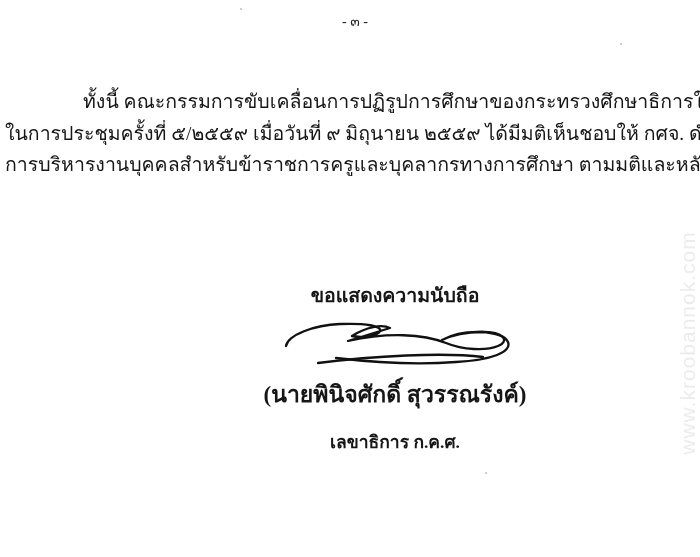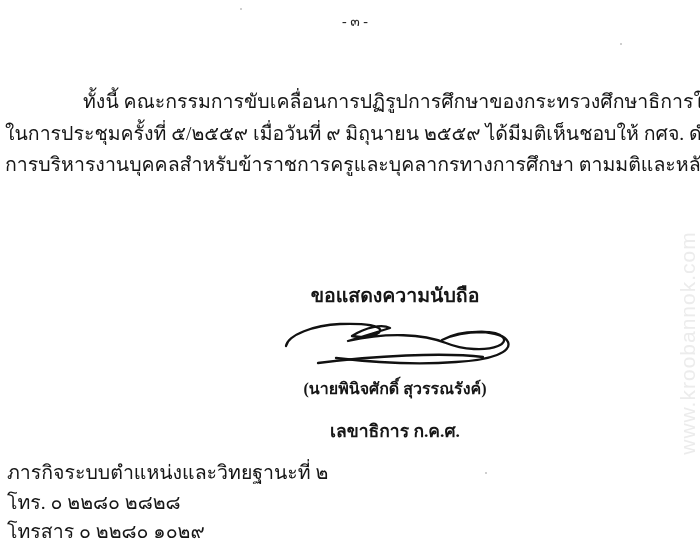--- a/index.html
+++ b/index.html
@@ -55,21 +55,21 @@
     white-space: nowrap;
     font-weight: bold;
   }
   .signature-svg {
     display: block;
     margin: 5px auto 0 auto;
   }
   .signer-name {
     margin-top: 2px;
     font-weight: bold;
-    font-size: 16px;
+    font-size: 23px;
     white-space: nowrap;
   }
   .signer-title {
     margin-top: 16px;
     font-weight: bold;
     font-size: 17.5px;
     white-space: nowrap;
   }
   .footer-block {
     position: absolute;
@@ -115,25 +115,20 @@
 
     <svg class="signature-svg" width="235" height="58" viewBox="0 0 235 58" aria-hidden="true">
       <path d="M 8,30 C 10,19 36,9 62,8 C 88,7 104,10 102,15 C 100,20 84,22 74,20 C 88,11 104,8 112,12 L 70,25 C 110,16 145,18 168,27 C 185,34 208,35 220,30 C 232,25 226,16 204,16 C 186,16 172,20 164,24 C 186,12 224,14 230,26 C 234,36 214,44 178,46 C 140,49 92,46 58,42" fill="none" stroke="#111111" stroke-width="2.3" stroke-linecap="round" stroke-linejoin="round"></path>
       <path d="M 40,47 C 95,40 165,36 205,41" fill="none" stroke="#111111" stroke-width="2.3" stroke-linecap="round"></path>
     </svg>
 
     <div class="signer-name">(นายพินิจศักดิ์  สุวรรณรังค์)</div>
     <div class="signer-title">เลขาธิการ ก.ค.ศ.</div>
   </div>
 
-  <div class="footer-block">
-    <div>ภารกิจระบบตำแหน่งและวิทยฐานะที่ ๒</div>
-    <div>โทร. ๐ ๒๒๘๐ ๒๘๒๘</div>
-    <div>โทรสาร ๐ ๒๒๘๐ ๑๐๒๙</div>
-  </div>
 
   <div class="watermark">www.kroobannok.com</div>
 
   <div class="speck" style="left:240px; top:8px; width:2px; height:2px;"></div>
   <div class="speck" style="left:485px; top:472px; width:2px; height:2px;"></div>
   <div class="speck" style="left:620px; top:43px; width:2px; height:2px;"></div>
 
 </div>
 
 </body></html>

